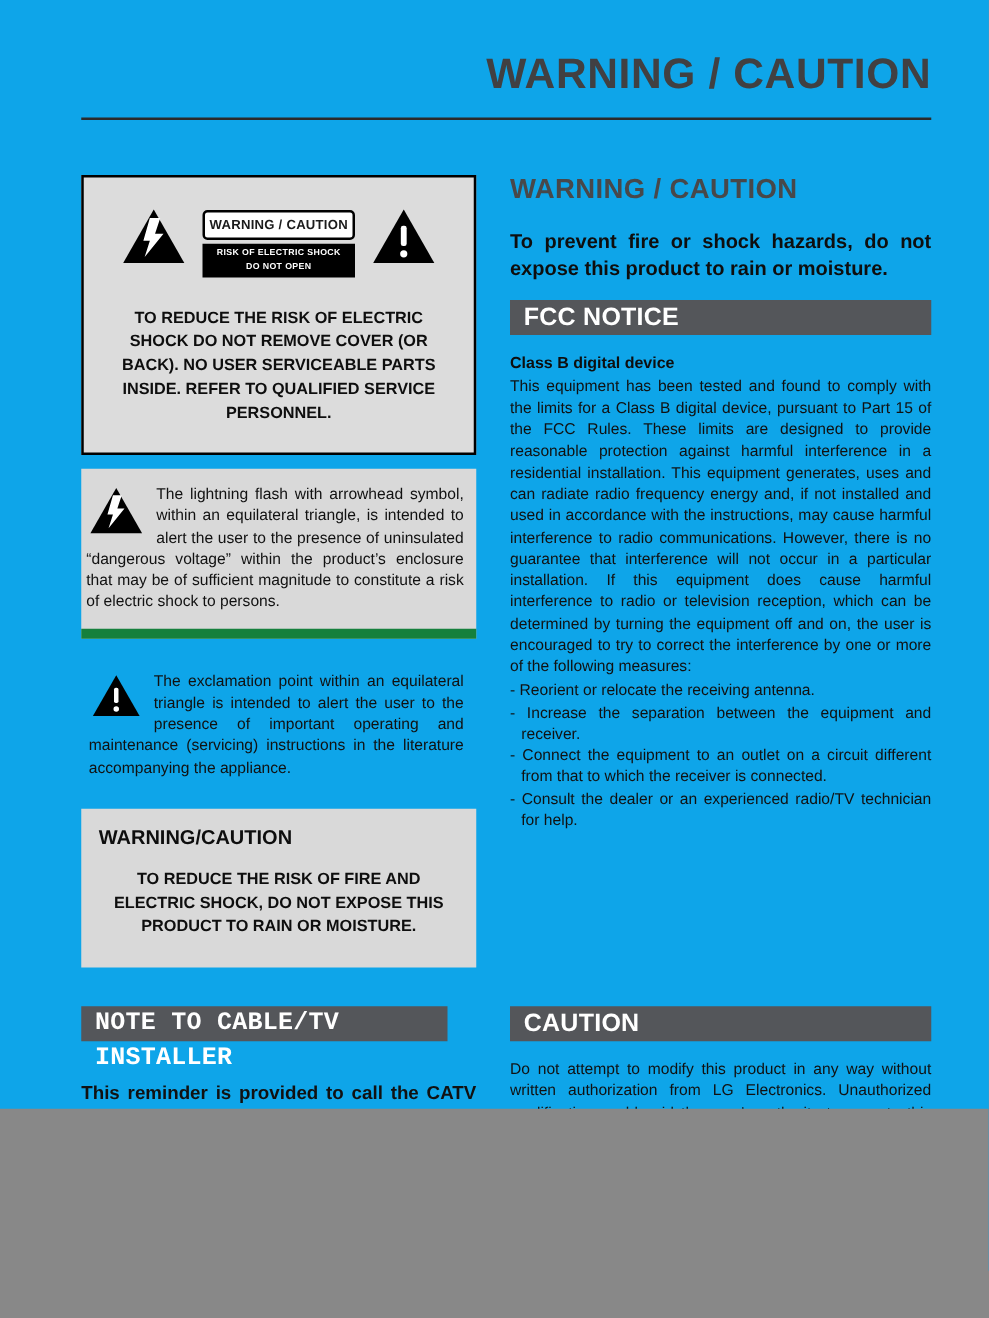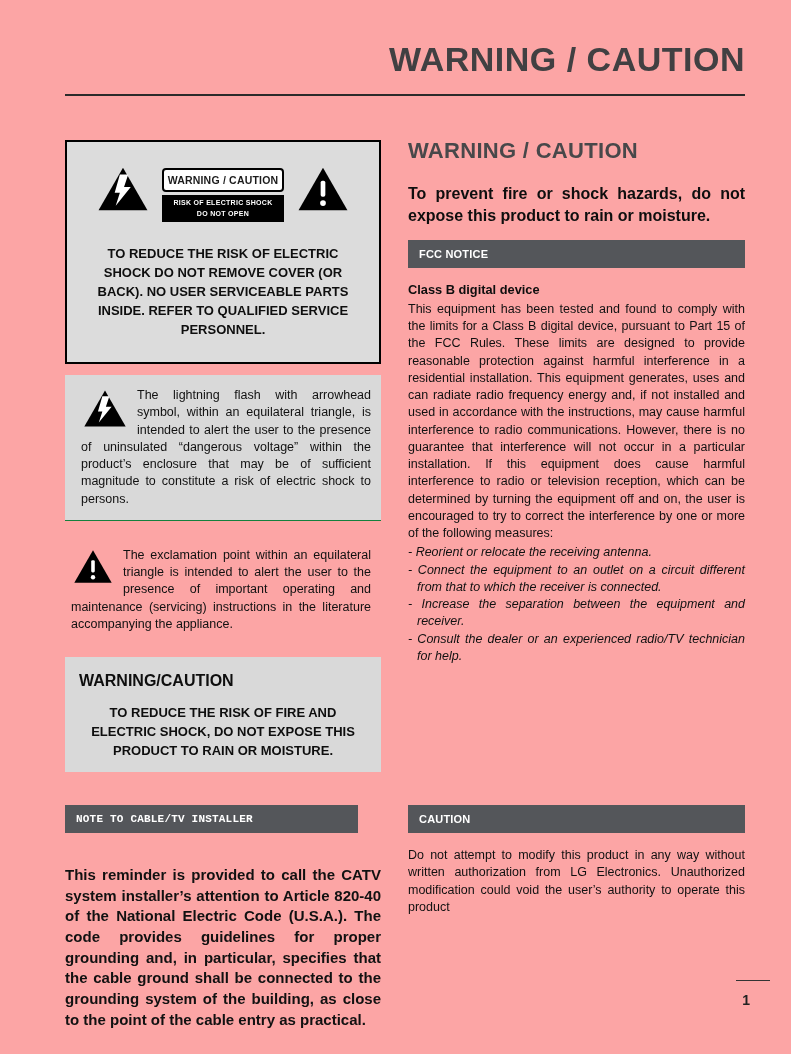--- a/index.html
+++ b/index.html
@@ -1,21 +1,21 @@
 <!DOCTYPE html>
 <html><head>
 <meta charset="utf-8">
 <style>
   * { margin: 0; padding: 0; box-sizing: border-box; }
   body { background: #888; font-family: "Liberation Sans", sans-serif; }
   .page {
     position: relative;
-    width: 791px; height: 1054px;
+    width: 791px; height: 887px;
     margin: 0 auto;
-    background: #fca5a5;
+    background: #0ea5e9;
     color: #1b1b1b;
     overflow: hidden;
   }
 
   
   .doc-title {
     position: absolute; top: 40px; right: 46px;
     font-size: 34px; font-weight: bold; color: #414042;
     letter-spacing: 0.5px; white-space: nowrap;
   }
@@ -48,39 +48,39 @@
     line-height: 1.5; padding: 3px 2px; margin-top: 3px; letter-spacing: 0.3px;
   }
   .shock-body {
     margin-top: 22px; font-weight: bold; font-size: 13px;
     line-height: 1.47; text-align: center; color: #0e0e0e; padding: 0 4px;
   }
 
   
   .note-panel {
     margin-top: 11px; background: #d9d9d9;
-    padding: 12px 10px 12px 16px; border-bottom: 1px solid #15803d;
+    padding: 12px 10px 12px 4px; border-bottom: 8px solid #15803d;
     font-size: 12.5px; line-height: 1.38; text-align: justify; color: #111;
   }
   .note-plain {
     margin-top: 24px; padding: 2px 10px 0 6px;
     font-size: 12.5px; line-height: 1.38; text-align: justify; color: #111;
   }
   .tri-icon-sm { width: 44px; height: 39px; float: left; margin: 2px 10px 2px 2px; }
   .tri-icon-xs { width: 40px; height: 35px; float: left; margin: 2px 10px 2px 2px; }
 
   
-  .wc-panel { margin-top: 24px; background: #d9d9d9; padding: 15px 14px 12px 14px; }
+  .wc-panel { margin-top: 24px; background: #d9d9d9; padding: 15px 14px 24px 14px; }
   .wc-heading { font-weight: bold; font-size: 16px; color: #0e0e0e; margin-bottom: 13px; }
   .wc-body { font-weight: bold; font-size: 13px; line-height: 1.47; color: #0e0e0e; text-align: center; }
 
   
   .section-bar {
     background: #54565a; color: #fff; font-weight: bold;
-    font-size: 11px; letter-spacing: 0.2px;
+    font-size: 20px; letter-spacing: 0.2px;
     height: 28px; line-height: 28px; padding: 0 11px;
   }
   .left-bar  { position: absolute; left: 65px; top: 805px; width: 293px; font-family: Liberation Mono, monospace; }
   .installer-body {
     position: absolute; left: 65px; top: 865px; width: 316px;
     font-size: 15px; line-height: 1.38; text-align: justify; color: #111; font-weight: bold;
   }
 
   
   .rc-heading {
@@ -92,21 +92,21 @@
   }
   .rc-fcc-bar { margin-top: 12px; }
   .rc-classb { margin-top: 14px; font-weight: bold; font-size: 12.8px; color: #0e0e0e; }
   .rc-body {
     margin-top: 4px; font-size: 12.5px; line-height: 1.38;
     text-align: justify; color: #111;
   }
   .rc-measures { margin-top: 2px; }
   .rc-measure {
     font-size: 12.5px; line-height: 1.38; text-align: justify; color: #111;
-    padding-left: 9px; text-indent: -9px; font-style: italic;
+    padding-left: 9px; text-indent: -9px;
   }
   .rc-mods {
     margin-top: 29px; font-weight: bold; font-size: 12.8px;
     line-height: 1.4; text-align: justify; color: #0e0e0e;
   }
   .right-caution { position: absolute; left: 408px; top: 805px; width: 337px; }
   .caution-body {
     margin-top: 14px; font-size: 12.5px; line-height: 1.38;
     text-align: justify; color: #111;
   }
@@ -185,22 +185,22 @@
     <div class="rc-heading">WARNING / CAUTION</div>
     <div class="rc-intro">To prevent fire or shock hazards, do not expose this product to rain or moisture.</div>
 
     <div class="section-bar rc-fcc-bar">FCC NOTICE</div>
 
     <div class="rc-classb">Class B digital device</div>
     <div class="rc-body">This equipment has been tested and found to comply with the limits for a Class B digital device, pursuant to Part 15 of the FCC Rules. These limits are designed to provide reasonable protection against harmful interference in a residential installation. This equipment generates, uses and can radiate radio frequency energy and, if not installed and used in accordance with the instructions, may cause harmful interference to radio communications. However, there is no guarantee that interference will not occur in a particular installation. If this equipment does cause harmful interference to radio or television reception, which can be determined by turning the equipment off and on, the user is encouraged to try to correct the interference by one or more of the following measures:</div>
 
     <div class="rc-measures">
       <div class="rc-measure">- Reorient or relocate the receiving antenna.</div>
+      <div class="rc-measure">- Increase the separation between the equipment and receiver.</div>
       <div class="rc-measure">- Connect the equipment to an outlet on a circuit different from that to which the receiver is connected.</div>
-      <div class="rc-measure">- Increase the separation between the equipment and receiver.</div>
       <div class="rc-measure">- Consult the dealer or an experienced radio/TV technician for help.</div>
     </div>
 
 
   </div>
 
   <div class="right-caution">
     <div class="section-bar">CAUTION</div>
     <div class="caution-body">Do not attempt to modify this product in any way without written authorization from LG Electronics. Unauthorized modification could void the user’s authority to operate this product</div>
   </div>

